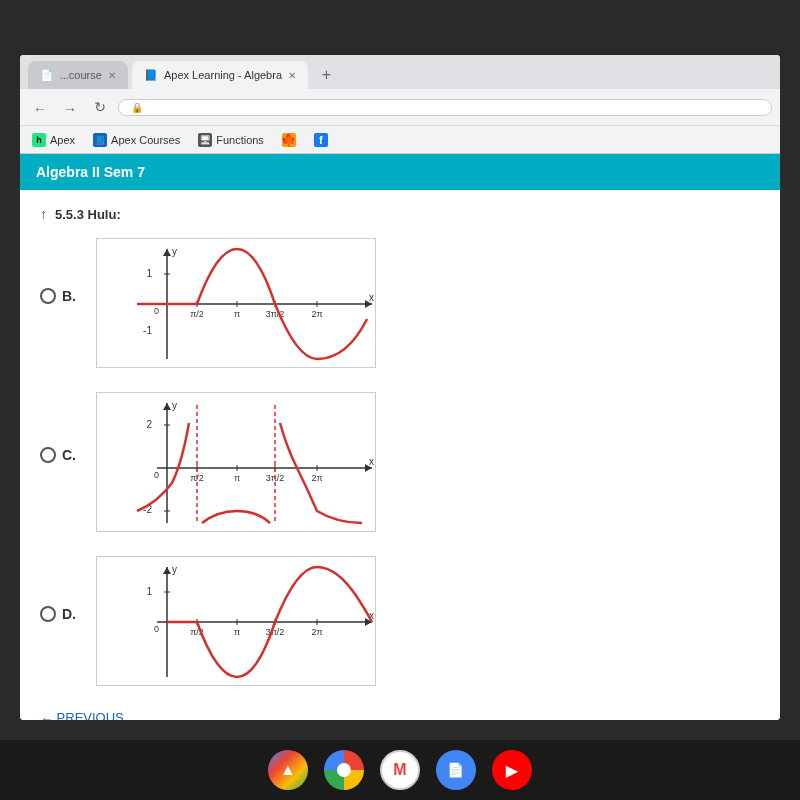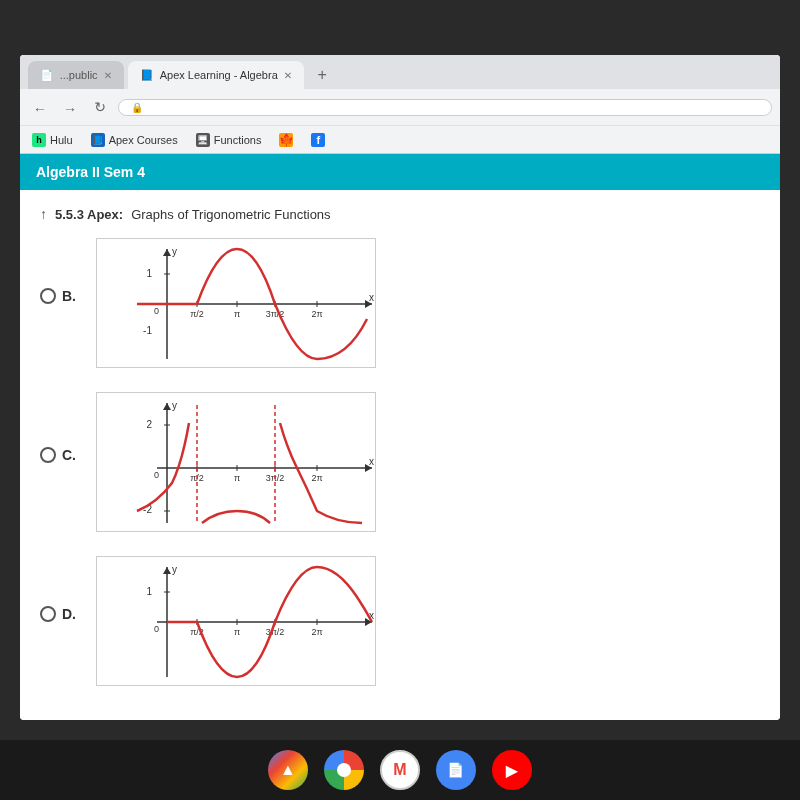--- a/index.html
+++ b/index.html
@@ -287,21 +287,21 @@
 
 <div class="laptop-bg"></div>
 
 <div class="screen">
 
   <div class="browser-chrome">
 
     <div class="tab-bar">
       <div class="tab inactive">
         <span>📄</span>
-        <span>...public</span>
+        <span>...course</span>
         <span class="tab-close">✕</span>
       </div>
       <div class="tab active">
         <span>📘</span>
         <span>Apex Learning - Algebra</span>
         <span class="tab-close">✕</span>
       </div>
       <div class="tab-new">+</div>
     </div>
 
@@ -310,49 +310,48 @@
       <div class="nav-btn">→</div>
       <div class="nav-btn">↻</div>
       <div class="address-bar">
         <span class="lock-icon">🔒</span>
       </div>
     </div>
 
     <div class="bookmarks-bar">
       <div class="bookmark-item">
         <div class="bookmark-icon" style="background:#1ce783; color:#000; font-weight:bold;">h</div>
-        <span>Hulu</span>
+        <span>Apex</span>
       </div>
       <div class="bookmark-item">
         <div class="bookmark-icon" style="background:#1565c0; color:#fff;">📘</div>
         <span>Apex Courses</span>
       </div>
       <div class="bookmark-item">
         <div class="bookmark-icon" style="background:#555; color:#fff;">🖥</div>
         <span>Functions</span>
       </div>
       <div class="bookmark-item">
         <div class="bookmark-icon" style="background:#ff9800; color:#fff; font-size:12px;">🍁</div>
       </div>
       <div class="bookmark-item">
         <div class="bookmark-icon" style="background:#1877f2; color:#fff; font-weight:bold; font-size:11px;">f</div>
       </div>
     </div>
   </div>
 
   <div class="app-header">
-    <span>Algebra II Sem 4</span>
+    <span>Algebra II Sem 7</span>
   </div>
 
   <div class="content-area">
 
     <div class="quiz-header">
       <span class="arrow-icon">↑</span>
-      <strong>5.5.3 Apex:</strong>
-      <span>Graphs of Trigonometric Functions</span>
+      <strong>5.5.3 Hulu:</strong>
     </div>
 
     <div class="answer-option">
       <div style="display:flex; align-items:center; gap:6px; margin-top:50px;">
         <div class="radio-btn" style="margin-top:0;"></div>
         <span class="option-label" style="margin-top:0;">B.</span>
       </div>
       <div class="graph-container graph-b">
         <svg width="280" height="130" viewBox="0 0 280 130">
 
@@ -463,20 +462,23 @@
 
           <text x="62" y="75" font-size="9" text-anchor="end" fill="#333">0</text>
           <text x="75" y="16" font-size="10" fill="#333">y</text>
           <text x="272" y="62" font-size="10" fill="#333">x</text>
 
           <path d="M 70,65 Q 85,65 100,65 Q 120,120 140,120 Q 160,120 178,65 Q 200,10 220,10 Q 240,10 260,40 Q 268,52 275,65" fill="none" stroke="#d32f2f" stroke-width="2.5"></path>
         </svg>
       </div>
     </div>
 
+    <a class="previous-link" href="#">
+      <span>← PREVIOUS</span>
+    </a>
 
   </div>
 </div>
 
 <div class="taskbar">
   <div class="taskbar-icon" style="background: linear-gradient(135deg, #4285f4, #ea4335, #fbbc05, #34a853);">
     <span style="color:white; font-size:16px; font-weight:bold;">▲</span>
   </div>
   <div class="taskbar-icon" style="background: conic-gradient(#ea4335 0deg 90deg, #fbbc05 90deg 180deg, #34a853 180deg 270deg, #4285f4 270deg 360deg);">
     <div style="width:14px;height:14px;background:#fff;border-radius:50%;position:absolute;"></div>

